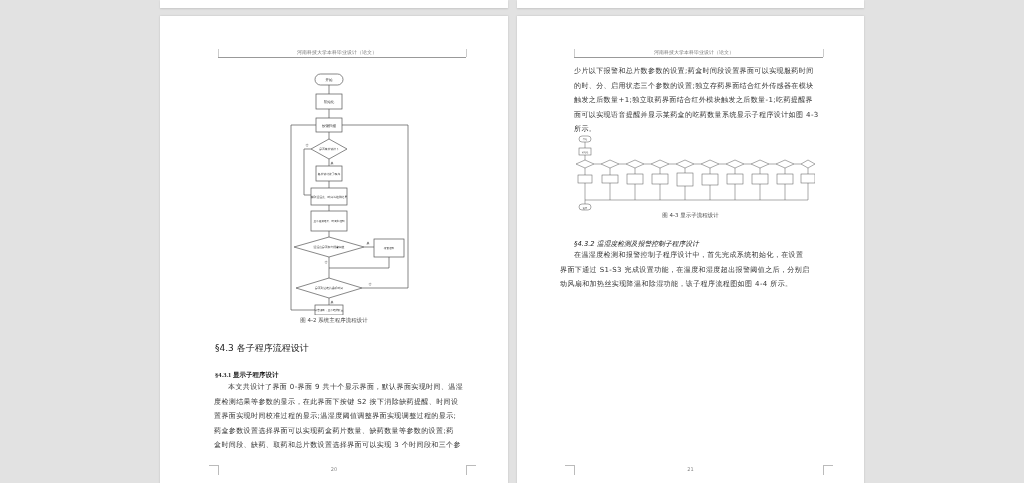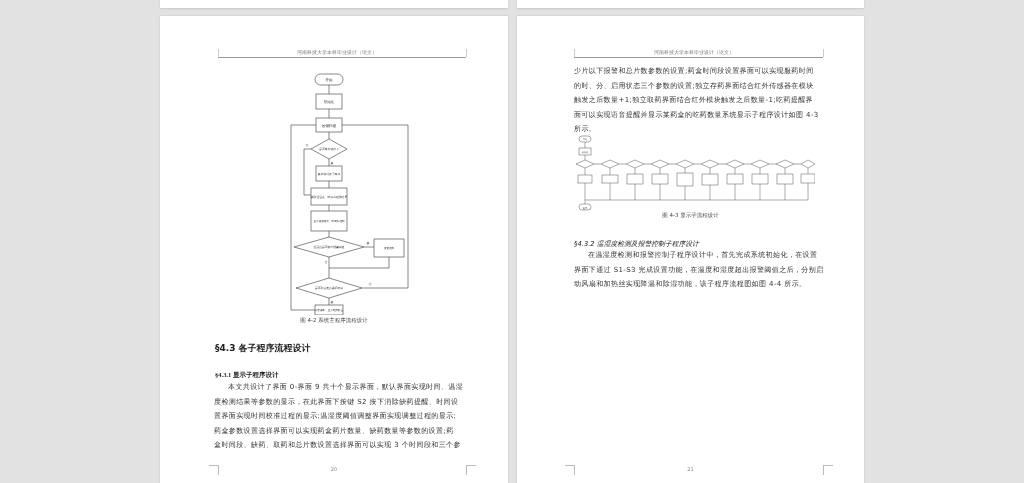--- a/index.html
+++ b/index.html
@@ -8,21 +8,21 @@
   .stub { position:absolute; top:0; height:8px; background:#fff; box-shadow:0 1px 2px rgba(0,0,0,0.12); }
   .page { position:absolute; top:16px; width:348px; height:480px; background:#fff;
           box-shadow:0 0 2px rgba(0,0,0,0.15); overflow:hidden; }
   .hdr { position:absolute; top:33px; left:48px; width:258px; text-align:center; font-size:5px; color:#777; }
   .hdr-line { position:absolute; top:41px; left:40px; width:274px; height:0; border-top:1px solid #aaa; }
   .hdr-tick { position:absolute; top:33px; width:0; height:8px; border-left:1px solid #ccc; }
   .corner { position:absolute; width:9px; height:9px; border-color:#bbb; border-style:solid; border-width:0; }
   .pgnum { position:absolute; top:450px; width:100%; text-align:center; font-size:5px; color:#888; }
   .body-text { position:absolute; left:54px; width:250px; font-size:7px; line-height:14.6px; color:#333; letter-spacing:0.4px; }
   .indent { text-indent:14px; }
-  .h2 { position:absolute; left:55px; font-size:9px; font-weight:bold; color:#222; }
+  .h2 { position:absolute; left:55px; font-size:9px; font-weight:normal; color:#222; }
   .h3 { position:absolute; font-size:6.5px; font-weight:bold; color:#222; }
   .caption { position:absolute; width:100%; text-align:center; font-size:5.5px; color:#444; }
   svg text { font-family:"DejaVu Sans", sans-serif; fill:#333; }
 </style>
 </head>
 <body>
 
 <div class="stub" style="left:160px;width:348px;"></div>
 <div class="stub" style="left:517px;width:347px;"></div>
 
@@ -189,21 +189,21 @@
     <g font-size="2.2" text-anchor="middle">
       <text x="10" y="6">开始</text>
       <text x="10" y="19">初始化</text>
       <text x="10" y="74.5">返回</text>
     </g>
   </svg>
 
   <div class="caption" style="top:196px;">图 4-3  显示子流程设计</div>
   <div class="h3" style="left:57px;top:223px;font-weight:normal;color:#222;font-size:6.8px;font-style:italic;">§4.3.2  温湿度检测及报警控制子程序设计</div>
 
-  <div class="body-text" style="top:232px;left:57px;">
+  <div class="body-text" style="top:232px;left:43px;">
     <div class="indent">在温湿度检测和报警控制子程序设计中，首先完成系统初始化，在设置</div>
     <div>界面下通过 S1-S3 完成设置功能，在温度和湿度超出报警阈值之后，分别启</div>
     <div>动风扇和加热丝实现降温和除湿功能，该子程序流程图如图 4-4 所示。</div>
   </div>
 
   <div class="corner" style="left:48px;top:449px;border-top-width:1px;border-right-width:1px;"></div>
   <div class="corner" style="left:306px;top:449px;border-top-width:1px;border-left-width:1px;"></div>
   <div class="pgnum">21</div>
 </div>
 

